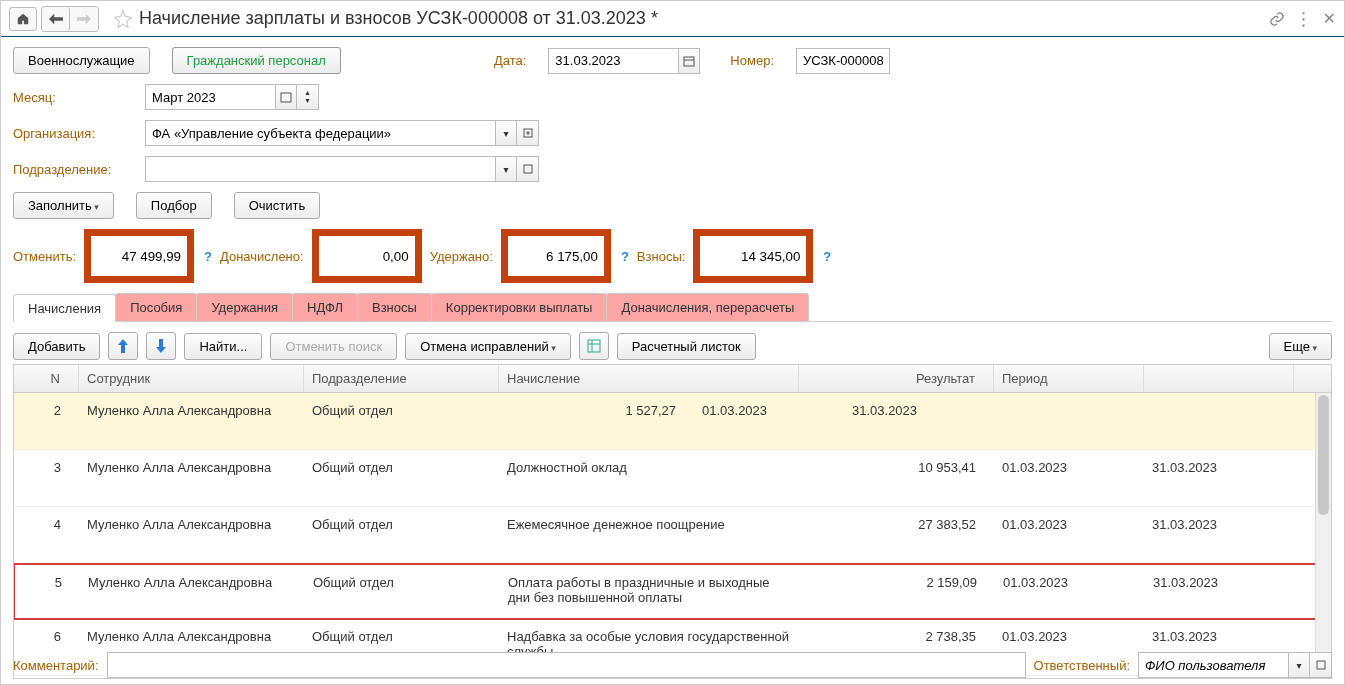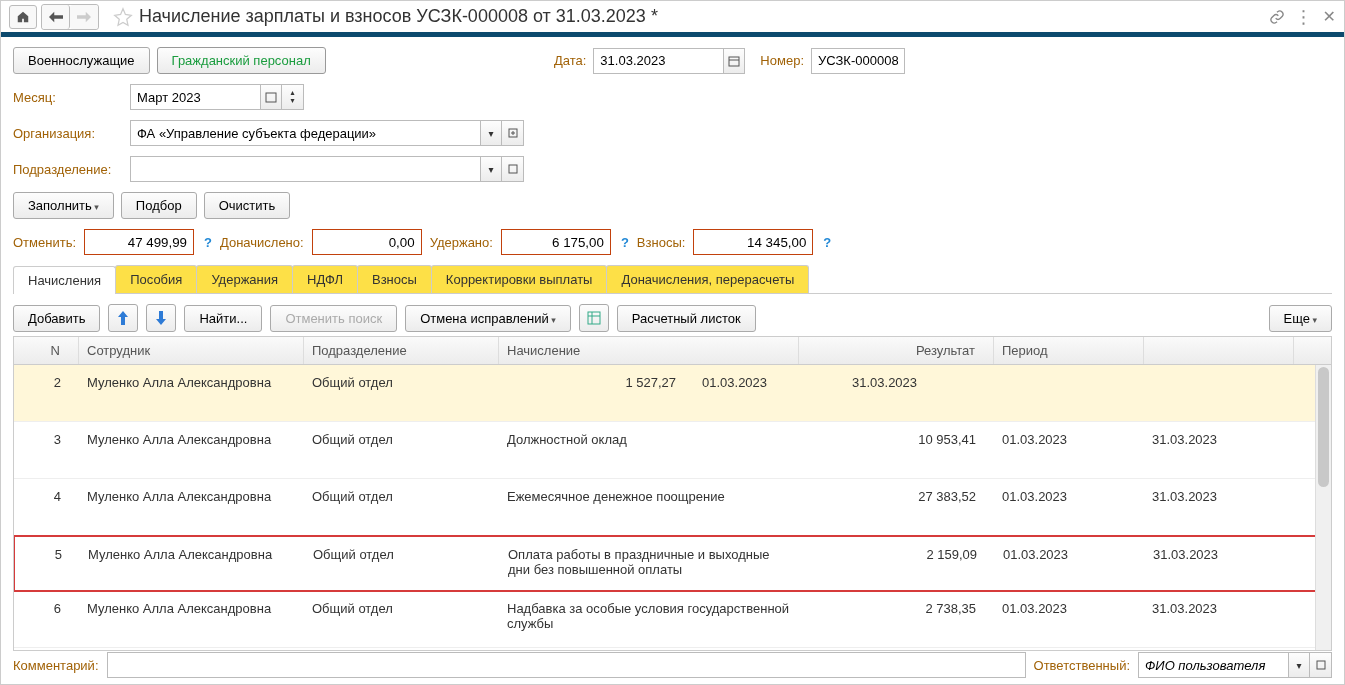--- a/index.html
+++ b/index.html
@@ -1,41 +1,41 @@
 <!DOCTYPE html>
 <html><head>
 <meta charset="utf-8">
 <style>
 * { box-sizing: border-box; margin: 0; padding: 0; }
 body { font-family: Arial, sans-serif; font-size: 13px; color: #333; background: #fff; width: 1345px; height: 685px; overflow: hidden; position: relative; border: 1px solid #ccc; }
-.titlebar { display: flex; align-items: center; padding: 4px 8px; border-bottom: 5px solid #0c4a6e; height: 36px; }
+.titlebar { display: flex; align-items: center; padding: 4px 8px; border-bottom: 1px solid #0c4a6e; height: 36px; }
 .nav-btn { width: 28px; height: 24px; border: 1px solid #bbb; background: #f8f8f8; border-radius: 3px; margin-right: 4px; display:flex; align-items:center; justify-content:center; cursor:pointer; }
 .nav-group { display:flex; border:1px solid #bbb; border-radius:3px; overflow:hidden; margin-right:8px;}
 .nav-group .nav-btn{border:none; border-right:1px solid #bbb; margin:0;}
 .nav-group .nav-btn:last-child{border-right:none;}
 .star-icon { width:20px; height:20px; margin:0 6px; color:#ccc; }
 .title { font-size: 18px; color: #333; flex: 1; }
 .title-actions { display:flex; gap:10px; align-items:center; color:#888;}
 .title-actions span{cursor:pointer;}
 .content { padding: 10px 12px; }
-.row { display: flex; align-items: center; margin-bottom: 10px; gap: 7px; }
+.row { display: flex; align-items: center; margin-bottom: 10px; gap: 22px; }
 .btn { border: 1px solid #aaa; background: linear-gradient(#fdfdfd,#ececec); padding: 5px 14px; border-radius: 3px; cursor: pointer; font-size:13px; }
 .btn.active-green { color: #1a9c3e; border-color:#999;}
 .label { color: #a16207; min-width: 110px; }
 .input { border: 1px solid #bbb; padding: 4px 6px; font-size: 13px; background:#fff; height:26px; }
 .combo { display:flex; }
 .combo .input{ border-right:none; }
 .combo-btn { width:22px; height:26px; border:1px solid #bbb; background:linear-gradient(#fdfdfd,#ececec); display:flex; align-items:center; justify-content:center; font-size:10px; cursor:pointer; }
 .combo-btn + .combo-btn{ border-left:none;}
 .totals-row { display:flex; align-items:center; gap:8px; margin-bottom:10px; }
 .totals-row .label{ min-width:auto;}
-.num-input { border:1px solid #c2410c; padding:4px 6px; text-align:right; width:110px; height:26px; }
+.num-input { border:7px solid #c2410c; padding:20px 6px; text-align:right; width:110px; height:26px; }
 .help-icon { color:#2389d6; font-weight:bold; cursor:pointer; margin-left:2px;}
 .tabs { display:flex; border-bottom:1px solid #ccc; margin-bottom:10px;}
-.tab { padding:6px 14px; border:1px solid #ccc; border-bottom:none; margin-right:-1px; background:#fde047; cursor:pointer; border-radius:3px 3px 0 0;}
+.tab { padding:6px 14px; border:1px solid #ccc; border-bottom:none; margin-right:-1px; background:#fca5a5; cursor:pointer; border-radius:3px 3px 0 0;}
 .tab.active { background:#fff; position:relative; top:1px;}
 .toolbar { display:flex; align-items:center; gap:8px; margin-bottom:4px;}
 .icon-btn { width:30px; height:28px; border:1px solid #aaa; background:linear-gradient(#fdfdfd,#ececec); border-radius:3px; display:flex; align-items:center; justify-content:center; cursor:pointer;}
 .table-wrap { border:1px solid #ccc; height:315px; overflow:hidden; position:relative;}
 .thead { display:flex; background:linear-gradient(#fafafa,#ececec); border-bottom:1px solid #ccc; font-size:13px; color:#555;}
 .th { padding:6px 8px; border-right:1px solid #ddd;}
 .tbody { overflow-y:auto; height:287px;}
 .tr { display:flex; border-bottom:1px solid #eee; min-height:57px; padding-top:6px;}
 .tr.highlight { background:#fff7d9;}
 .tr.red-border { border:2px solid #d63b3b; margin:-1px;}

